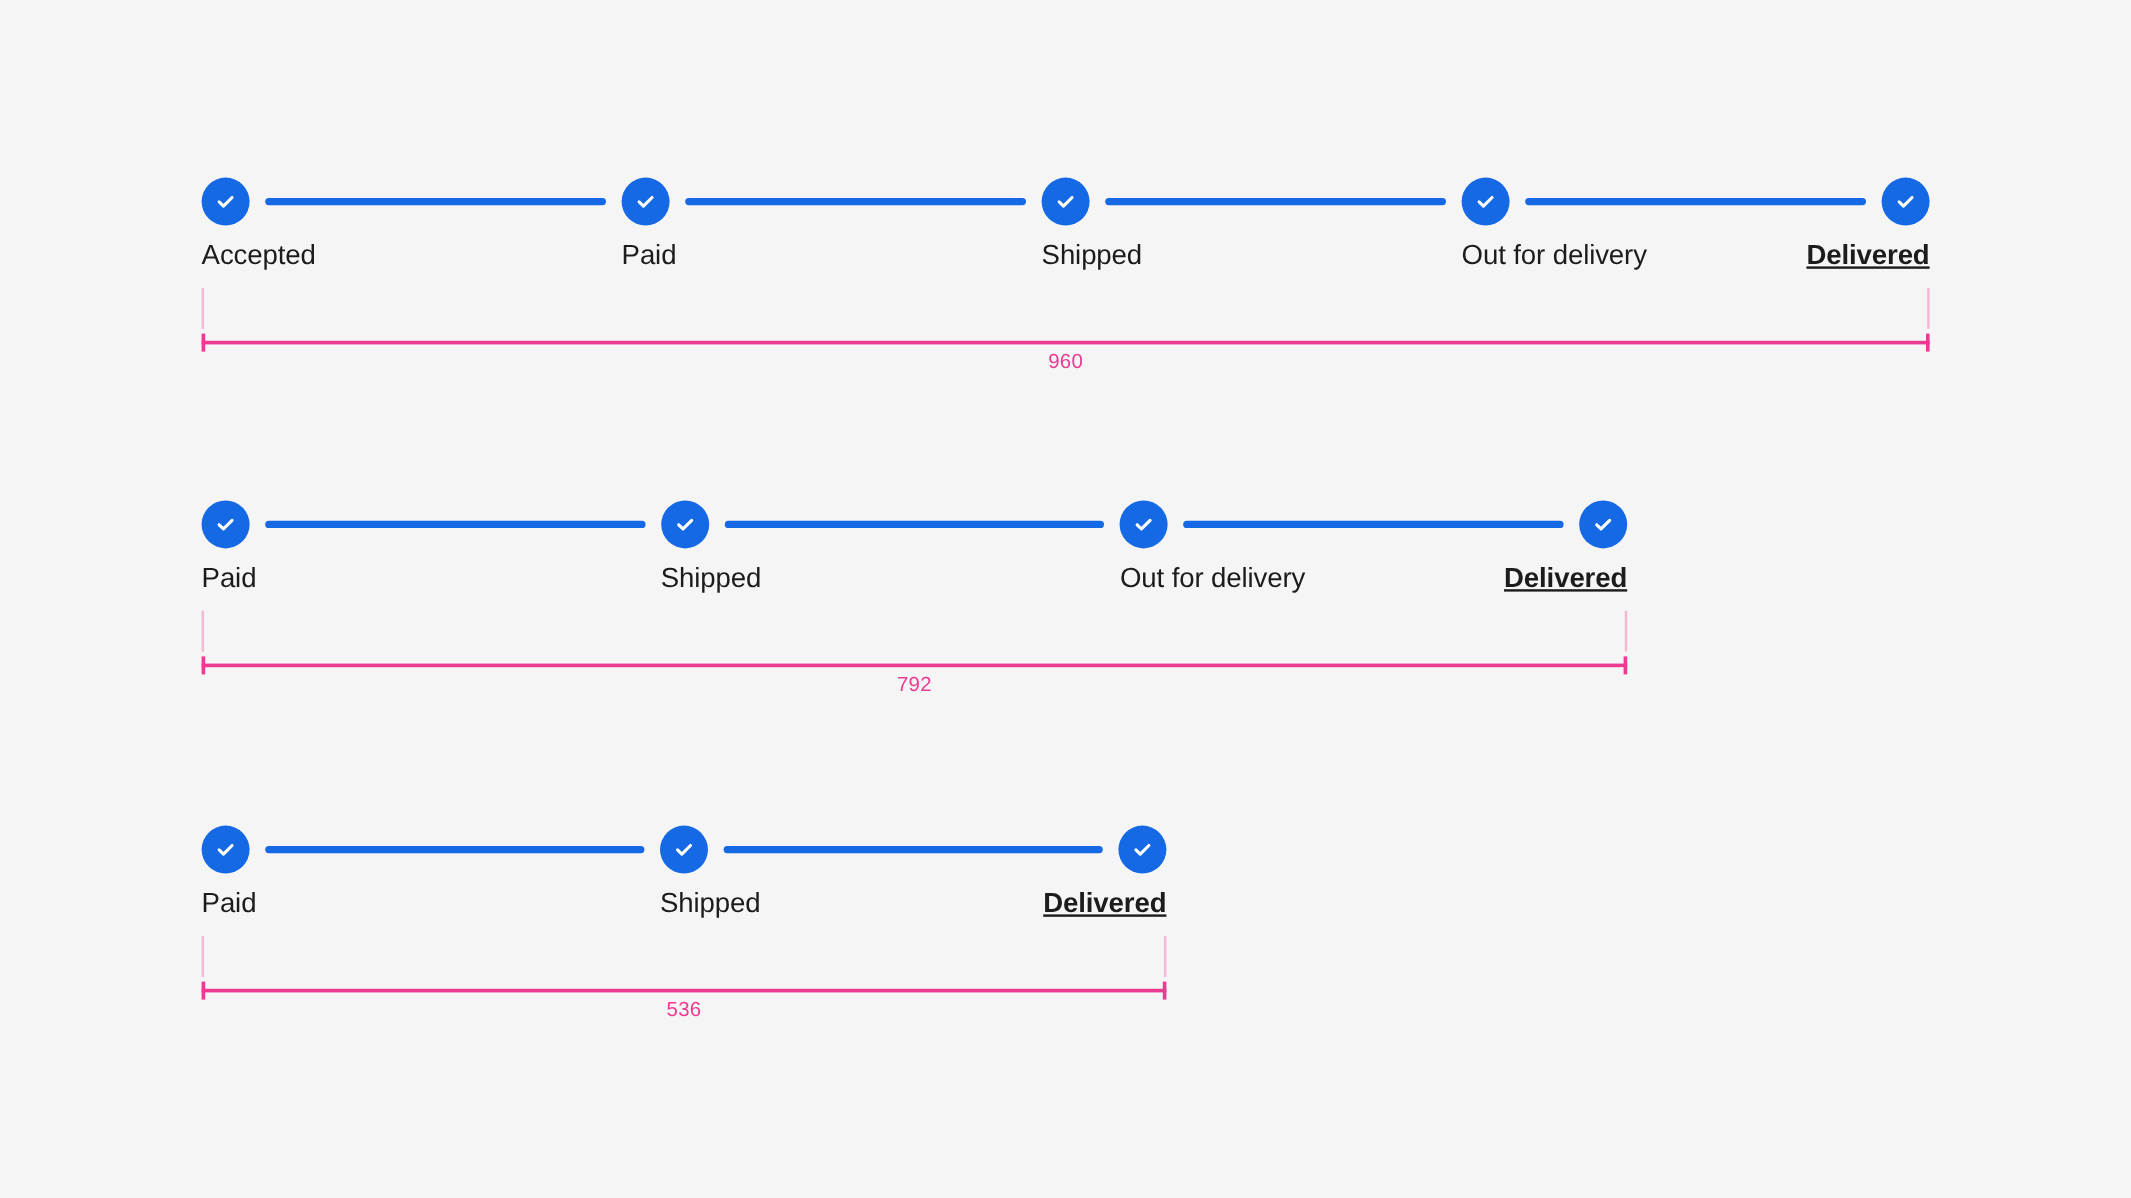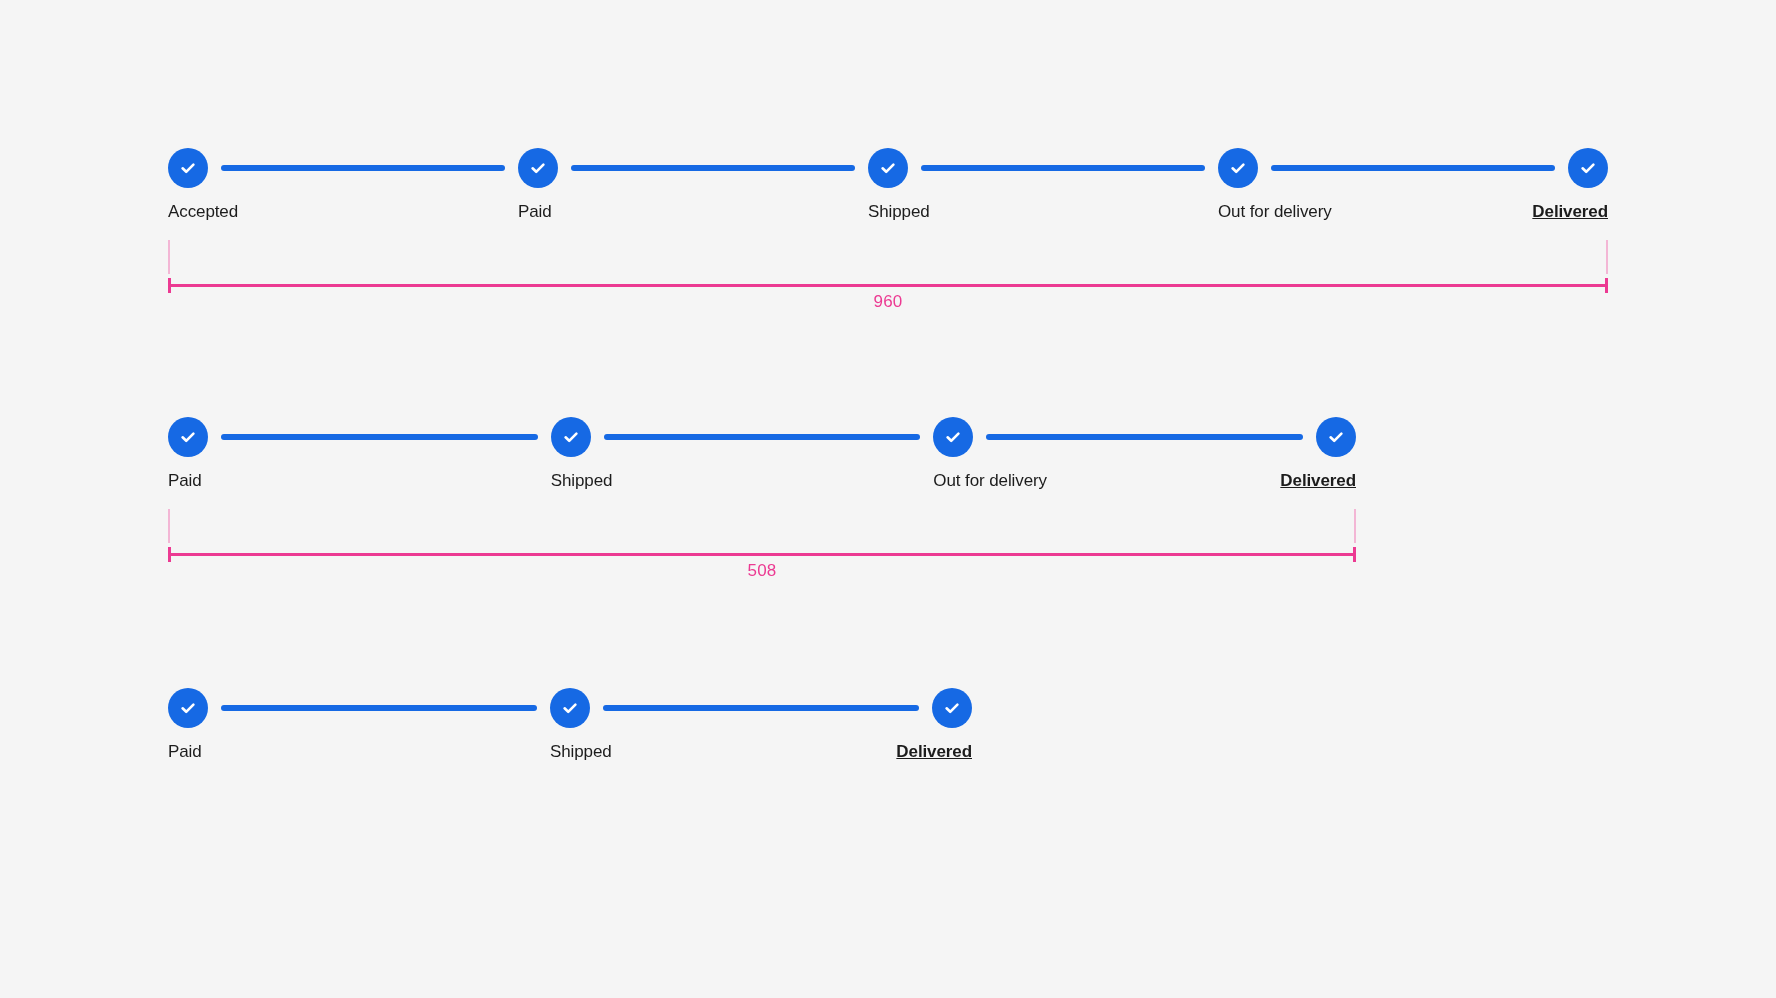--- a/index.html
+++ b/index.html
@@ -62,21 +62,21 @@
 
   
   .labels {
     position: relative;
     height: 34px;
     margin-top: 9px;
   }
   .step-label {
     position: absolute;
     top: 0;
-    font-size: 17px;
+    font-size: 23px;
     line-height: 30px;
     color: #1c1c1c;
     white-space: nowrap;
     letter-spacing: -0.1px;
   }
   .step-label.bold {
     font-weight: bold;
   }
   .step-label.align-right {
     text-align: center;
@@ -192,21 +192,21 @@
         <div class="step-label" style="color: rgb(28, 28, 28); left: 765.333px;">Out for delivery</div>
         <div class="step-label bold align-right" style="color: rgb(28, 28, 28); right: 0px; left: auto;">Delivered</div>
       </div>
 
     <div class="measure" id="measure-1">
       <div class="ext-line" style="left: 0px; background: rgb(243, 182, 213);"></div>
       <div class="ext-line" id="ext-r-1" style="left: 1186px; background: rgb(243, 182, 213);"></div>
       <div class="dim-rule" id="rule-1" style="left: 0px; width: 1188px; background: rgb(236, 58, 146);"></div>
       <div class="dim-cap" style="left: 0px; background: rgb(236, 58, 146);"></div>
       <div class="dim-cap" id="cap-r-1" style="left: 1185px; background: rgb(236, 58, 146);"></div>
-      <div class="dim-value" id="dimval-1" style="left: 0px; width: 1188px; color: rgb(236, 58, 146);">508</div>
+      <div class="dim-value" id="dimval-1" style="left: 0px; width: 1188px; color: rgb(236, 58, 146);">792</div>
     </div>
   </div>
 
   <div class="stepper-block" id="block-2" style="top: 688px; width: 804px;">
 
     <div class="track" id="track-2">
         <div class="node" style="left: 0px; background: rgb(22, 105, 228);"><span><svg width="20" height="20" viewBox="0 0 20 20" aria-hidden="true">
               <path d="M4.6 10.3 L8.2 13.8 L15.4 6.6" fill="none" stroke="#ffffff" stroke-width="2.6" stroke-linecap="round" stroke-linejoin="round"></path>
             </svg></span></div>
         <div class="connector" style="left: 53px; width: 316px; background: rgb(22, 105, 228);"></div>
@@ -218,15 +218,23 @@
               <path d="M4.6 10.3 L8.2 13.8 L15.4 6.6" fill="none" stroke="#ffffff" stroke-width="2.6" stroke-linecap="round" stroke-linejoin="round"></path>
             </svg></span></div>
       </div>
 
     <div class="labels" id="labels-2">
         <div class="step-label" style="color: rgb(28, 28, 28); left: 0px;">Paid</div>
         <div class="step-label" style="color: rgb(28, 28, 28); left: 382px;">Shipped</div>
         <div class="step-label bold align-right" style="color: rgb(28, 28, 28); right: 0px; left: auto;">Delivered</div>
       </div>
 
+    <div class="measure" id="measure-2">
+      <div class="ext-line" style="left: 0px; background: rgb(243, 182, 213);"></div>
+      <div class="ext-line" id="ext-r-2" style="left: 802px; background: rgb(243, 182, 213);"></div>
+      <div class="dim-rule" id="rule-2" style="left: 0px; width: 804px; background: rgb(236, 58, 146);"></div>
+      <div class="dim-cap" style="left: 0px; background: rgb(236, 58, 146);"></div>
+      <div class="dim-cap" id="cap-r-2" style="left: 801px; background: rgb(236, 58, 146);"></div>
+      <div class="dim-value" id="dimval-2" style="left: 0px; width: 804px; color: rgb(236, 58, 146);">536</div>
+    </div>
   </div>
 
 </div>
 
 </body></html>

